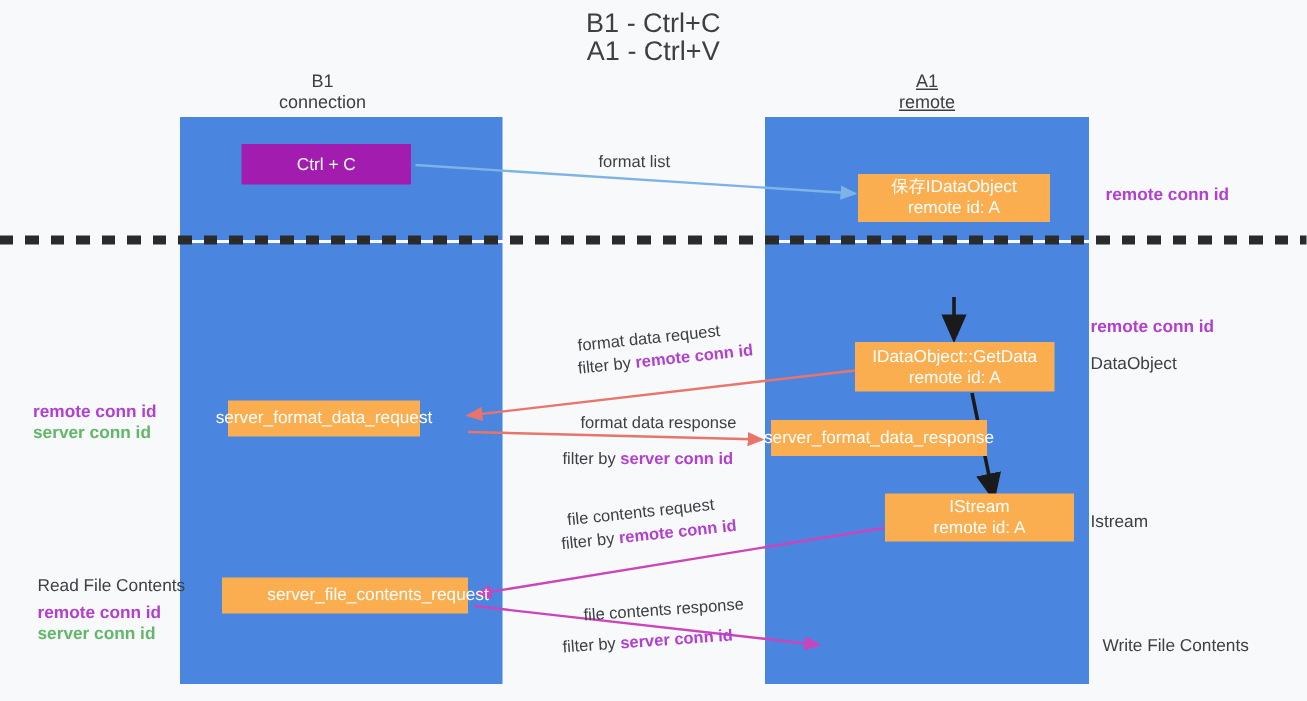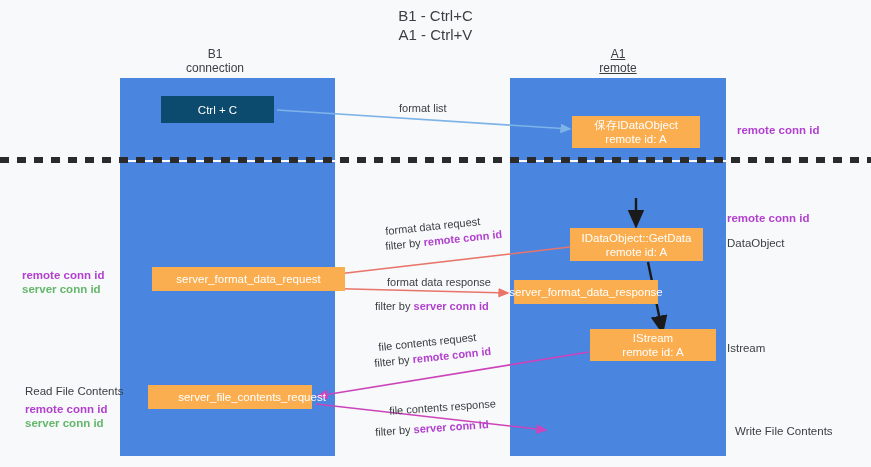--- a/index.html
+++ b/index.html
@@ -9,21 +9,21 @@
     font-family:"Liberation Sans","DejaVu Sans",sans-serif;
     overflow:hidden;
     position:relative;
     color:#3c4043;
   }
   #stage{position:absolute;left:0;top:0;width:871px;height:467px;}
 
   
   #title{
     position:absolute;left:0;top:6px;width:871px;
-    text-align:center;font-size:15px;line-height:19px;color:#3c4043;
+    text-align:center;font-size:18px;line-height:19px;color:#3c4043;
   }
 
   
   .col-head{
     position:absolute;text-align:center;font-size:12px;line-height:14px;color:#3c4043;
   }
   #head-b1{left:155px;top:47px;width:120px;}
   #head-a1{left:558px;top:47px;width:120px;text-decoration:underline;}
 
   
@@ -39,21 +39,21 @@
     background-image:repeating-linear-gradient(to right,#2b2b2b 0px,#2b2b2b 9px,transparent 9px,transparent 17px);
   }
 
   
   .node{
     position:absolute;box-sizing:border-box;
     display:flex;flex-direction:column;align-items:center;justify-content:center;
     color:#ffffff;font-size:11.5px;line-height:14px;text-align:center;
     padding:2px 4px;
   }
-  .node.green{background:#0c4a6e;}
+  .node.green{background:#a21caf;}
   .node.orange{background:#fbae4f;}
   .node .l2{display:block;}
 
   
   .ann{position:absolute;font-size:11.5px;line-height:15px;}
   .ann.bold{font-weight:bold;}
   .purple{color:#b23fd0;}
   .green-t{color:#63b76a;}
   .plain{color:#3c4043;}
 
@@ -126,21 +126,21 @@
     <span>保存IDataObject</span>
     <span class="l2">remote id: A</span>
   </div>
 
 
   <div class="node orange" style="left:570px;top:228px;width:133px;height:33px;">
     <span>IDataObject::GetData</span>
     <span class="l2">remote id: A</span>
   </div>
 
-  <div class="node orange" style="left:152px;top:267px;width:193px;height:24px;">
+  <div class="node orange" style="left:152px;top:267px;width:128px;height:24px;">
     <span>server_format_data_request</span>
   </div>
 
   <div class="node orange" style="left:514px;top:280px;width:144px;height:24px;">
     <span>server_format_data_response</span>
   </div>
 
   <div class="node orange" style="left:590px;top:329px;width:126px;height:32px;">
     <span>IStream</span>
     <span class="l2">remote id: A</span>

